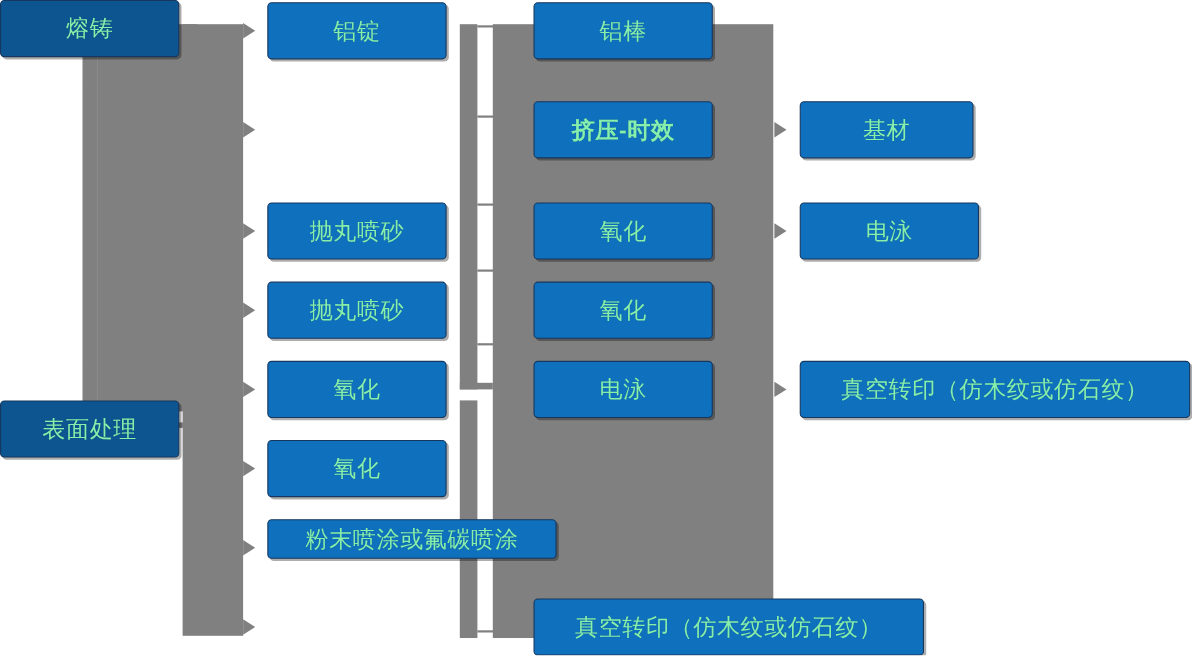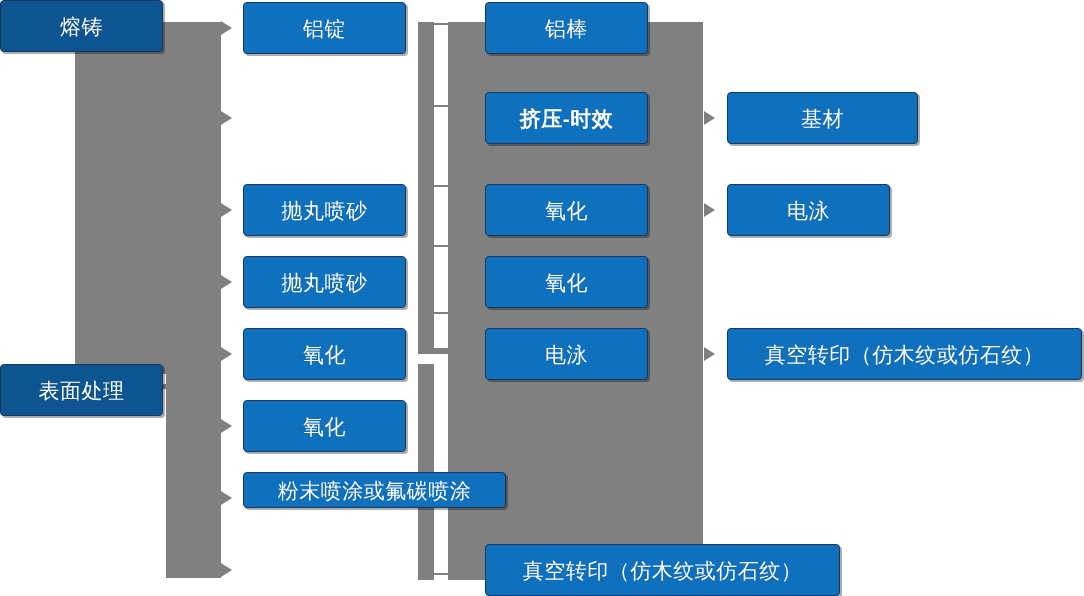--- a/index.html
+++ b/index.html
@@ -45,21 +45,21 @@
     height: 2px;
   }
 
   
   .node {
     position: absolute;
     box-sizing: border-box;
     display: flex;
     align-items: center;
     justify-content: center;
-    color: #ffffff;
+    color: #86efac;
     border: 1px solid #17375e;
     border-radius: 4px;
     box-shadow: 2px 2px 0 rgba(0,0,0,0.32);
     font-size: 21px;
     line-height: 1;
     letter-spacing: 0.5px;
     white-space: nowrap;
     text-shadow: 0 0 1px rgba(0,0,0,0.25);
   }
   .node.dark  { background: #0d5590; }
@@ -117,17 +117,17 @@
   <div class="node light" style="left:243px; top:400px; width:163px; height:52px;">氧化</div>
   <div class="node light" style="left:243px; top:472px; width:263px; height:36px;">粉末喷涂或氟碳喷涂</div>
 
   <div class="node light" style="left:485px; top:2px; width:163px; height:52px;">铝棒</div>
   <div class="node light" style="left:485px; top:92px; width:163px; height:52px;font-weight:bold;">挤压-时效</div>
   <div class="node light" style="left:485px; top:184px; width:163px; height:52px;">氧化</div>
   <div class="node light" style="left:485px; top:256px; width:163px; height:52px;">氧化</div>
   <div class="node light" style="left:485px; top:328px; width:163px; height:52px;">电泳</div>
   <div class="node light" style="left:485px; top:544px; width:355px; height:52px;">真空转印（仿木纹或仿石纹）</div>
 
-  <div class="node light" style="left:727px; top:92px; width:191px; height:52px;">基材</div>
+  <div class="node light" style="left:727px; top:92px; width:158px; height:52px;">基材</div>
   <div class="node light" style="left:727px; top:184px; width:163px; height:52px;">电泳</div>
   <div class="node light" style="left:727px; top:328px; width:355px; height:52px;">真空转印（仿木纹或仿石纹）</div>
 
 </div>
 
 </body></html>

